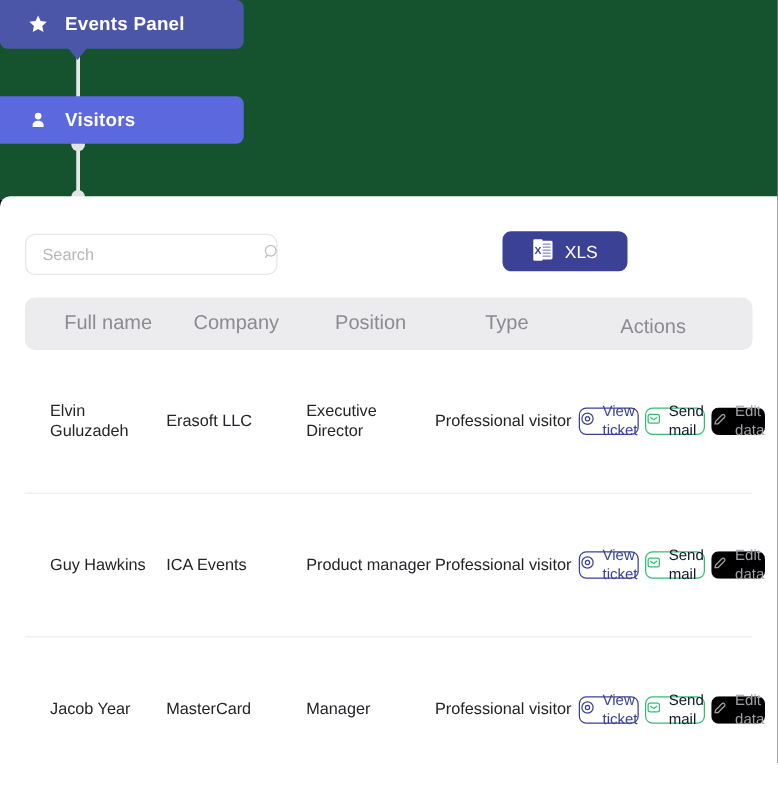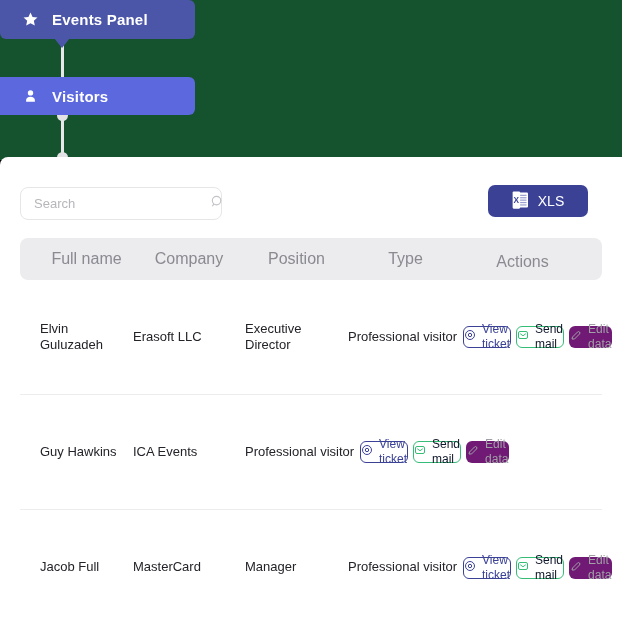--- a/index.html
+++ b/index.html
@@ -91,21 +91,21 @@
     left: 0; top: 157px;
     width: 622px; height: 481px;
     background: #ffffff;
     border-radius: 8px 0 0 0;
   }
 
   
   #toolbar {
     position: absolute;
     left: 20px; top: 30px;
-    width: 568px; height: 33px; padding-left: 23px;
+    width: 482px; height: 33px; padding-left: 23px;
   }
 
   #search-box {
     position: absolute;
     left: 0; top: 0;
     width: 202px; height: 33px;
     border: 1px solid #e6e6e9;
     border-radius: 8px;
     background: #fff;
     display: flex;
@@ -217,21 +217,21 @@
     border: 1px solid #3b4296;
     color: #3b4296;
   }
   .btn-mail {
     border: 1px solid #35bd77;
     color: #0f172a;
   }
   .btn-edit {
     border: 1px solid transparent;
     color: #a0a0a6;
-    background: #701a75;
+    background: #000000;
   }
   .action-btn svg { flex: 0 0 auto; }
 </style>
 </head>
 <body>
 
 <div id="flow-area">
 
   <div class="connector-line" style="top:38px;height:49px;"></div>
   <div class="connector-dot" style="top:82px;"></div>
@@ -335,20 +335,21 @@
             </span>
             <span>Edit data</span>
           </div>
         </div>
       </div>
     </div>
 
     <div class="table-row">
       <div class="td col-name">Guy Hawkins</div>
       <div class="td col-company">ICA Events</div>
+      <div class="td col-position">Product manager</div>
       <div class="td col-type">Professional visitor</div>
       <div class="td col-actions">
         <div class="actions-stack">
           <div class="action-btn btn-view">
             <span>
               <svg width="12" height="12" viewBox="0 0 24 24" fill="none" stroke="#3b4296" stroke-width="2">
                 <circle cx="12" cy="12" r="9"></circle>
                   <circle cx="12" cy="12" r="3.4"></circle>
               </svg>
             </span>
@@ -369,21 +370,21 @@
                 <path d="M4 20h5l10-10a2.8 2.8 0 10-4-4L5 16z"></path>
               </svg>
             </span>
             <span>Edit data</span>
           </div>
         </div>
       </div>
     </div>
 
     <div class="table-row">
-      <div class="td col-name">Jacob Full</div>
+      <div class="td col-name">Jacob Year</div>
       <div class="td col-company">MasterCard</div>
       <div class="td col-position">Manager</div>
       <div class="td col-type">Professional visitor</div>
       <div class="td col-actions">
         <div class="actions-stack">
           <div class="action-btn btn-view">
             <span>
               <svg width="12" height="12" viewBox="0 0 24 24" fill="none" stroke="#3b4296" stroke-width="2">
                 <circle cx="12" cy="12" r="9"></circle>
                   <circle cx="12" cy="12" r="3.4"></circle>

